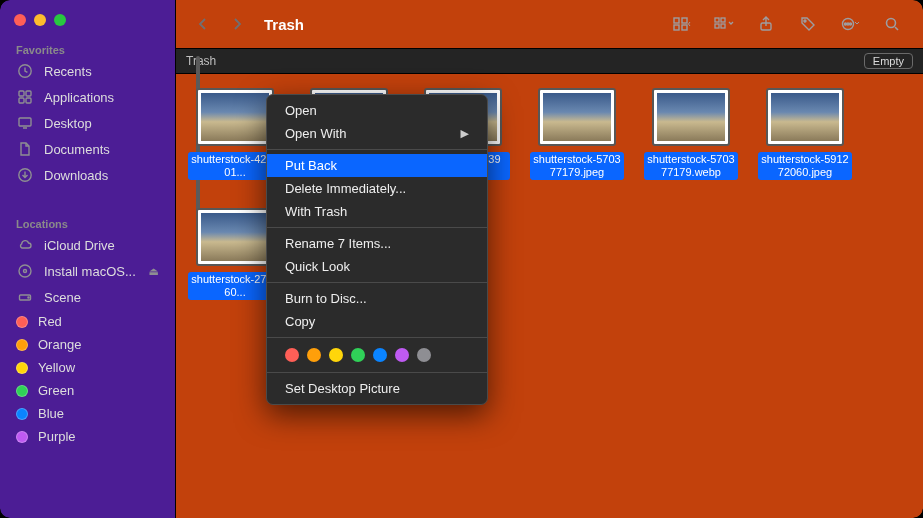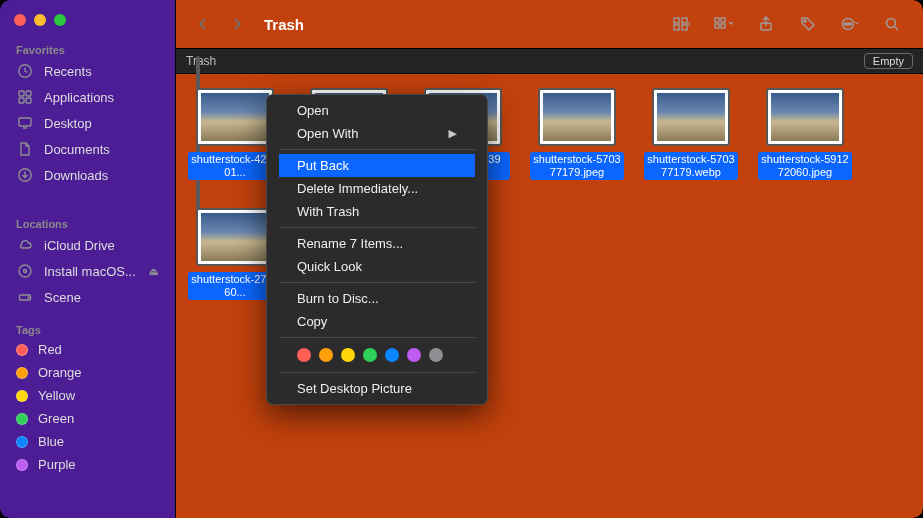--- a/index.html
+++ b/index.html
@@ -155,21 +155,21 @@
   }
   
   .ctx {
     position: absolute;
     left: 266px; top: 94px;
     width: 222px;
     background: #2b2b2b;
     border: 1px solid #4a4a4a;
     border-radius: 7px;
     box-shadow: 0 10px 30px rgba(0,0,0,.6);
-    padding: 4px 12px;
+    padding: 4px 0;
     z-index: 50;
   }
   .ctx-item {
     padding: 4px 18px;
     color: #eee;
     font-size: 13px;
     display:flex; align-items:center;
   }
   .ctx-item.hl {
     background:#0a66ff;
@@ -274,21 +274,20 @@
     <div class="side-item">
       <span class="side-icon">
           <svg width="16" height="16" viewBox="0 0 16 16" fill="none" stroke="currentColor" stroke-width="1.4">
             <rect x="2.5" y="6" width="11" height="5" rx="1"></rect>
             <circle cx="11.5" cy="8.5" r="0.6" fill="currentColor"></circle>
           </svg>
         </span>
       <span>Scene</span>
     </div>
 
-    <div class="section-label" style="margin-top:8px">Tags</div>
     <div class="side-item">
         <span class="tag-dot" style="background:#ff5f57"></span>
         <span>Red</span>
       </div>
     <div class="side-item">
         <span class="tag-dot" style="background:#ff9f0a"></span>
         <span>Orange</span>
       </div>
     <div class="side-item">
         <span class="tag-dot" style="background:#ffd60a"></span>

